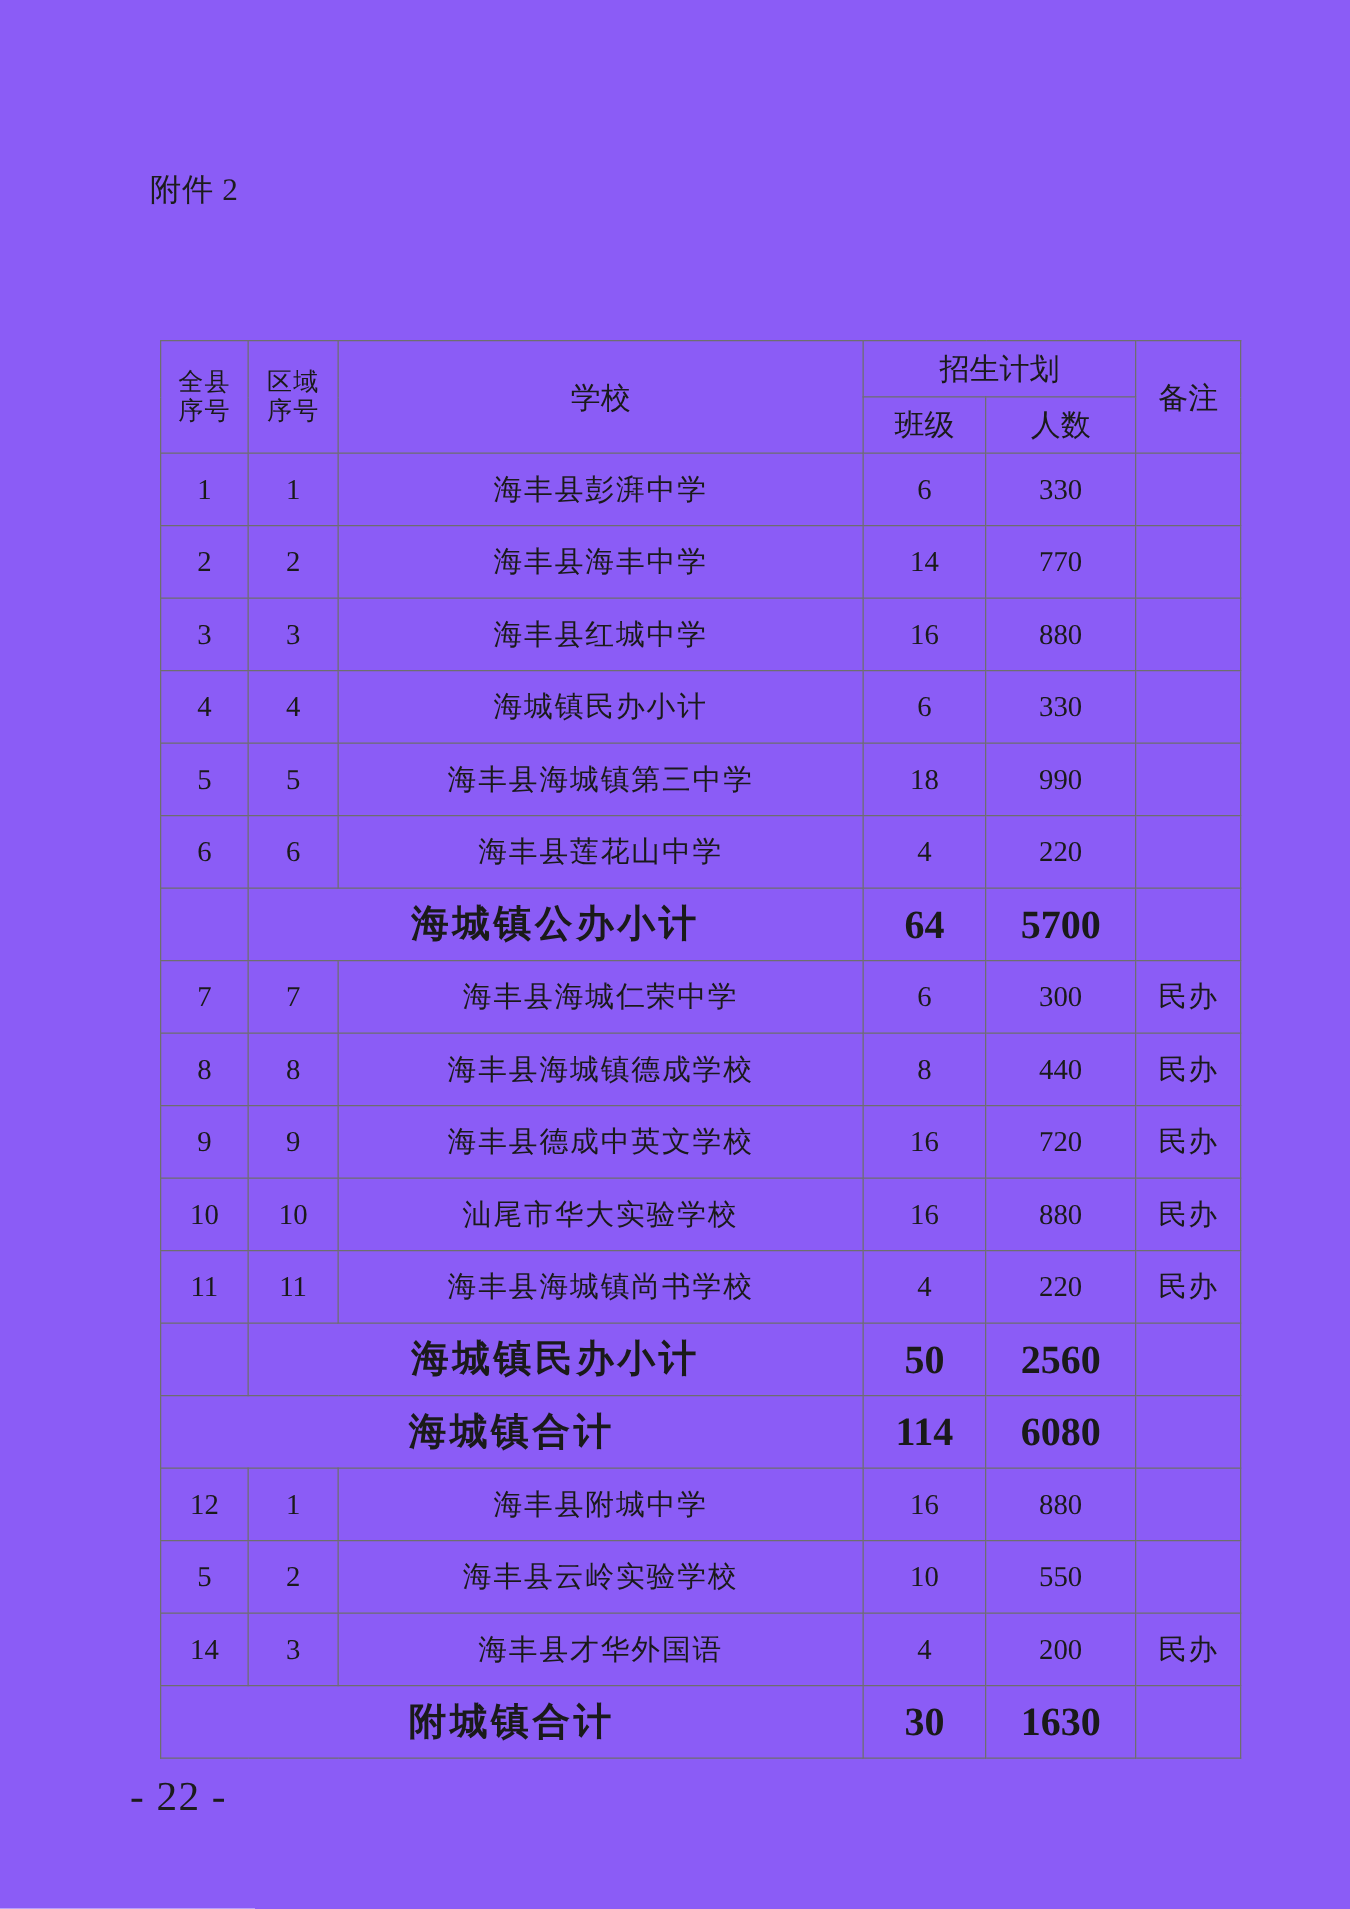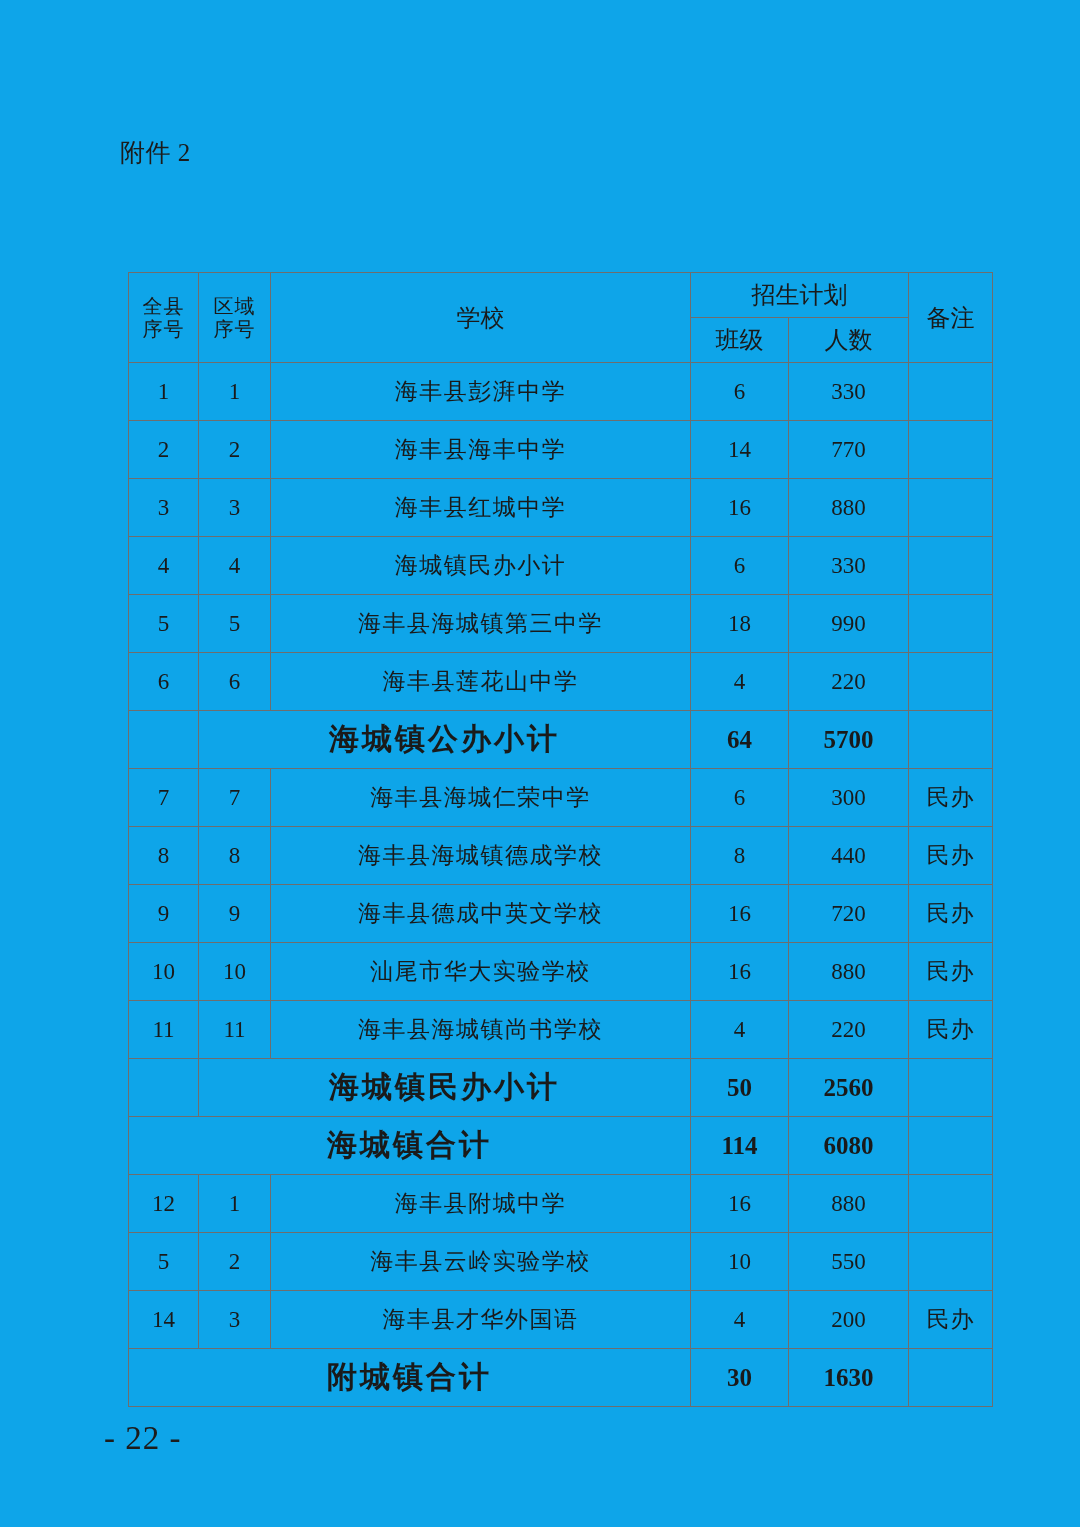--- a/index.html
+++ b/index.html
@@ -4,21 +4,21 @@
 <style>
   html, body {
     margin: 0;
     padding: 0;
     background: #ffffff;
   }
   .page {
     position: relative;
     width: 1080px;
     height: 1527px;
-    background: #0ea5e9;
+    background: #8b5cf6;
     font-family: "Liberation Serif", "DejaVu Serif", serif;
     color: #1a1a1a;
     overflow: hidden;
   }
 
   
   .attachment-label {
     position: absolute;
     left: 120px;
     top: 138px;
@@ -98,21 +98,21 @@
   tr.subtotal td {
     font-weight: bold;
   }
   tr.subtotal .school-name {
     font-weight: bold;
     font-size: 30px;
     letter-spacing: 3px;
   }
   tr.subtotal .num-cell {
     font-weight: bold;
-    font-size: 25px;
+    font-size: 32px;
   }
 
   
   .page-footer {
     position: absolute;
     left: 104px;
     top: 1420px;
     font-size: 33px;
     letter-spacing: 1px;
     color: #1c1c1c;

